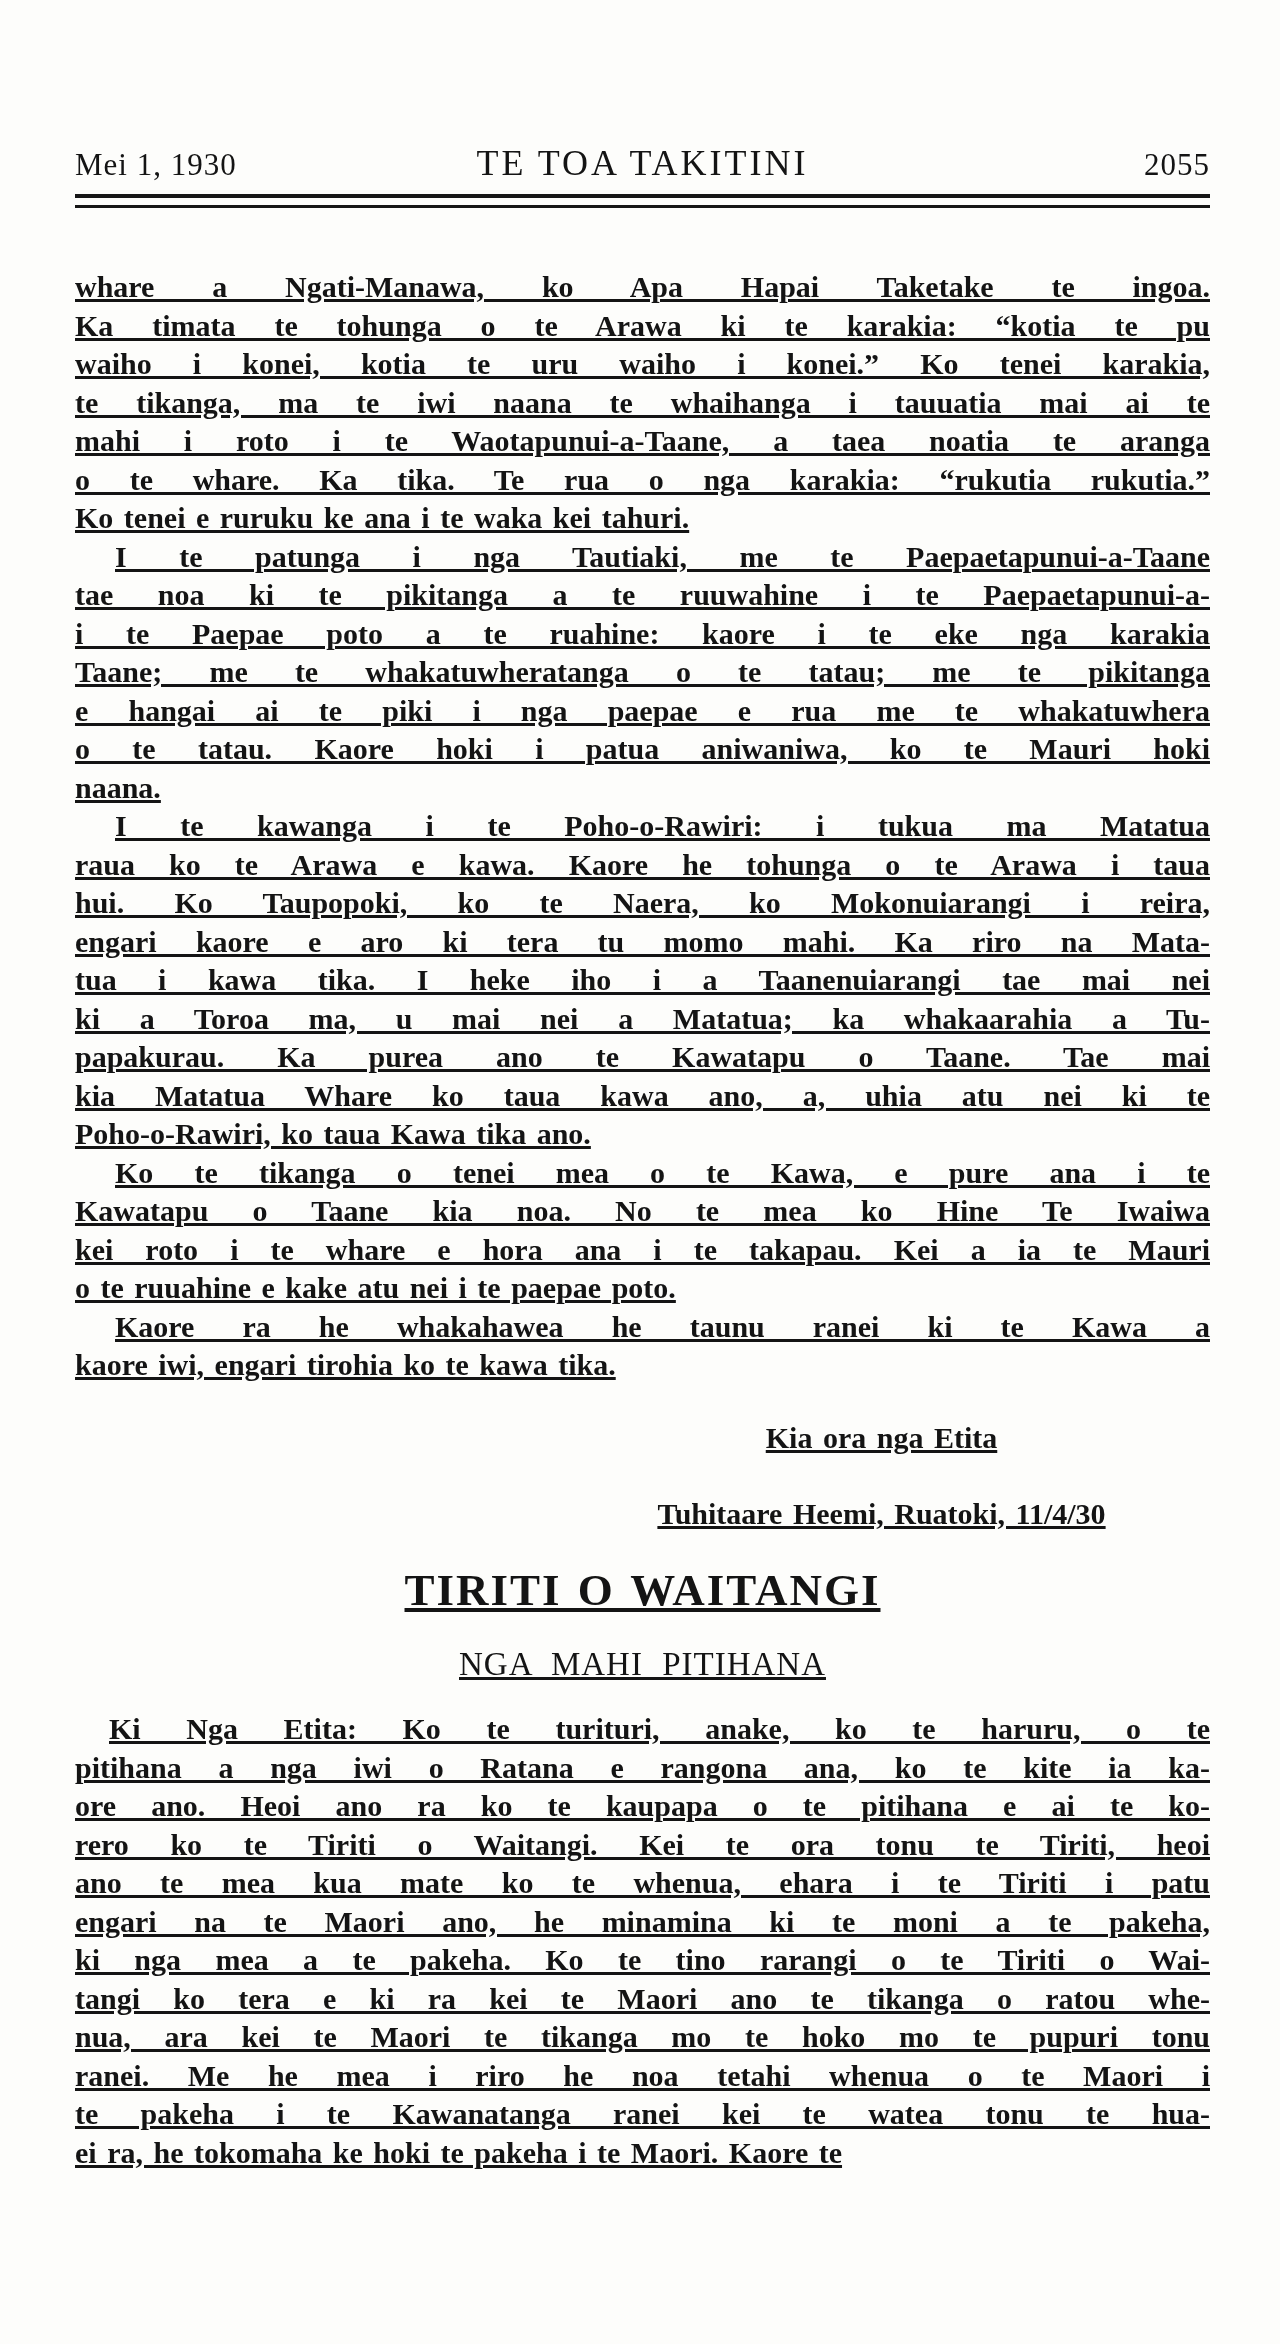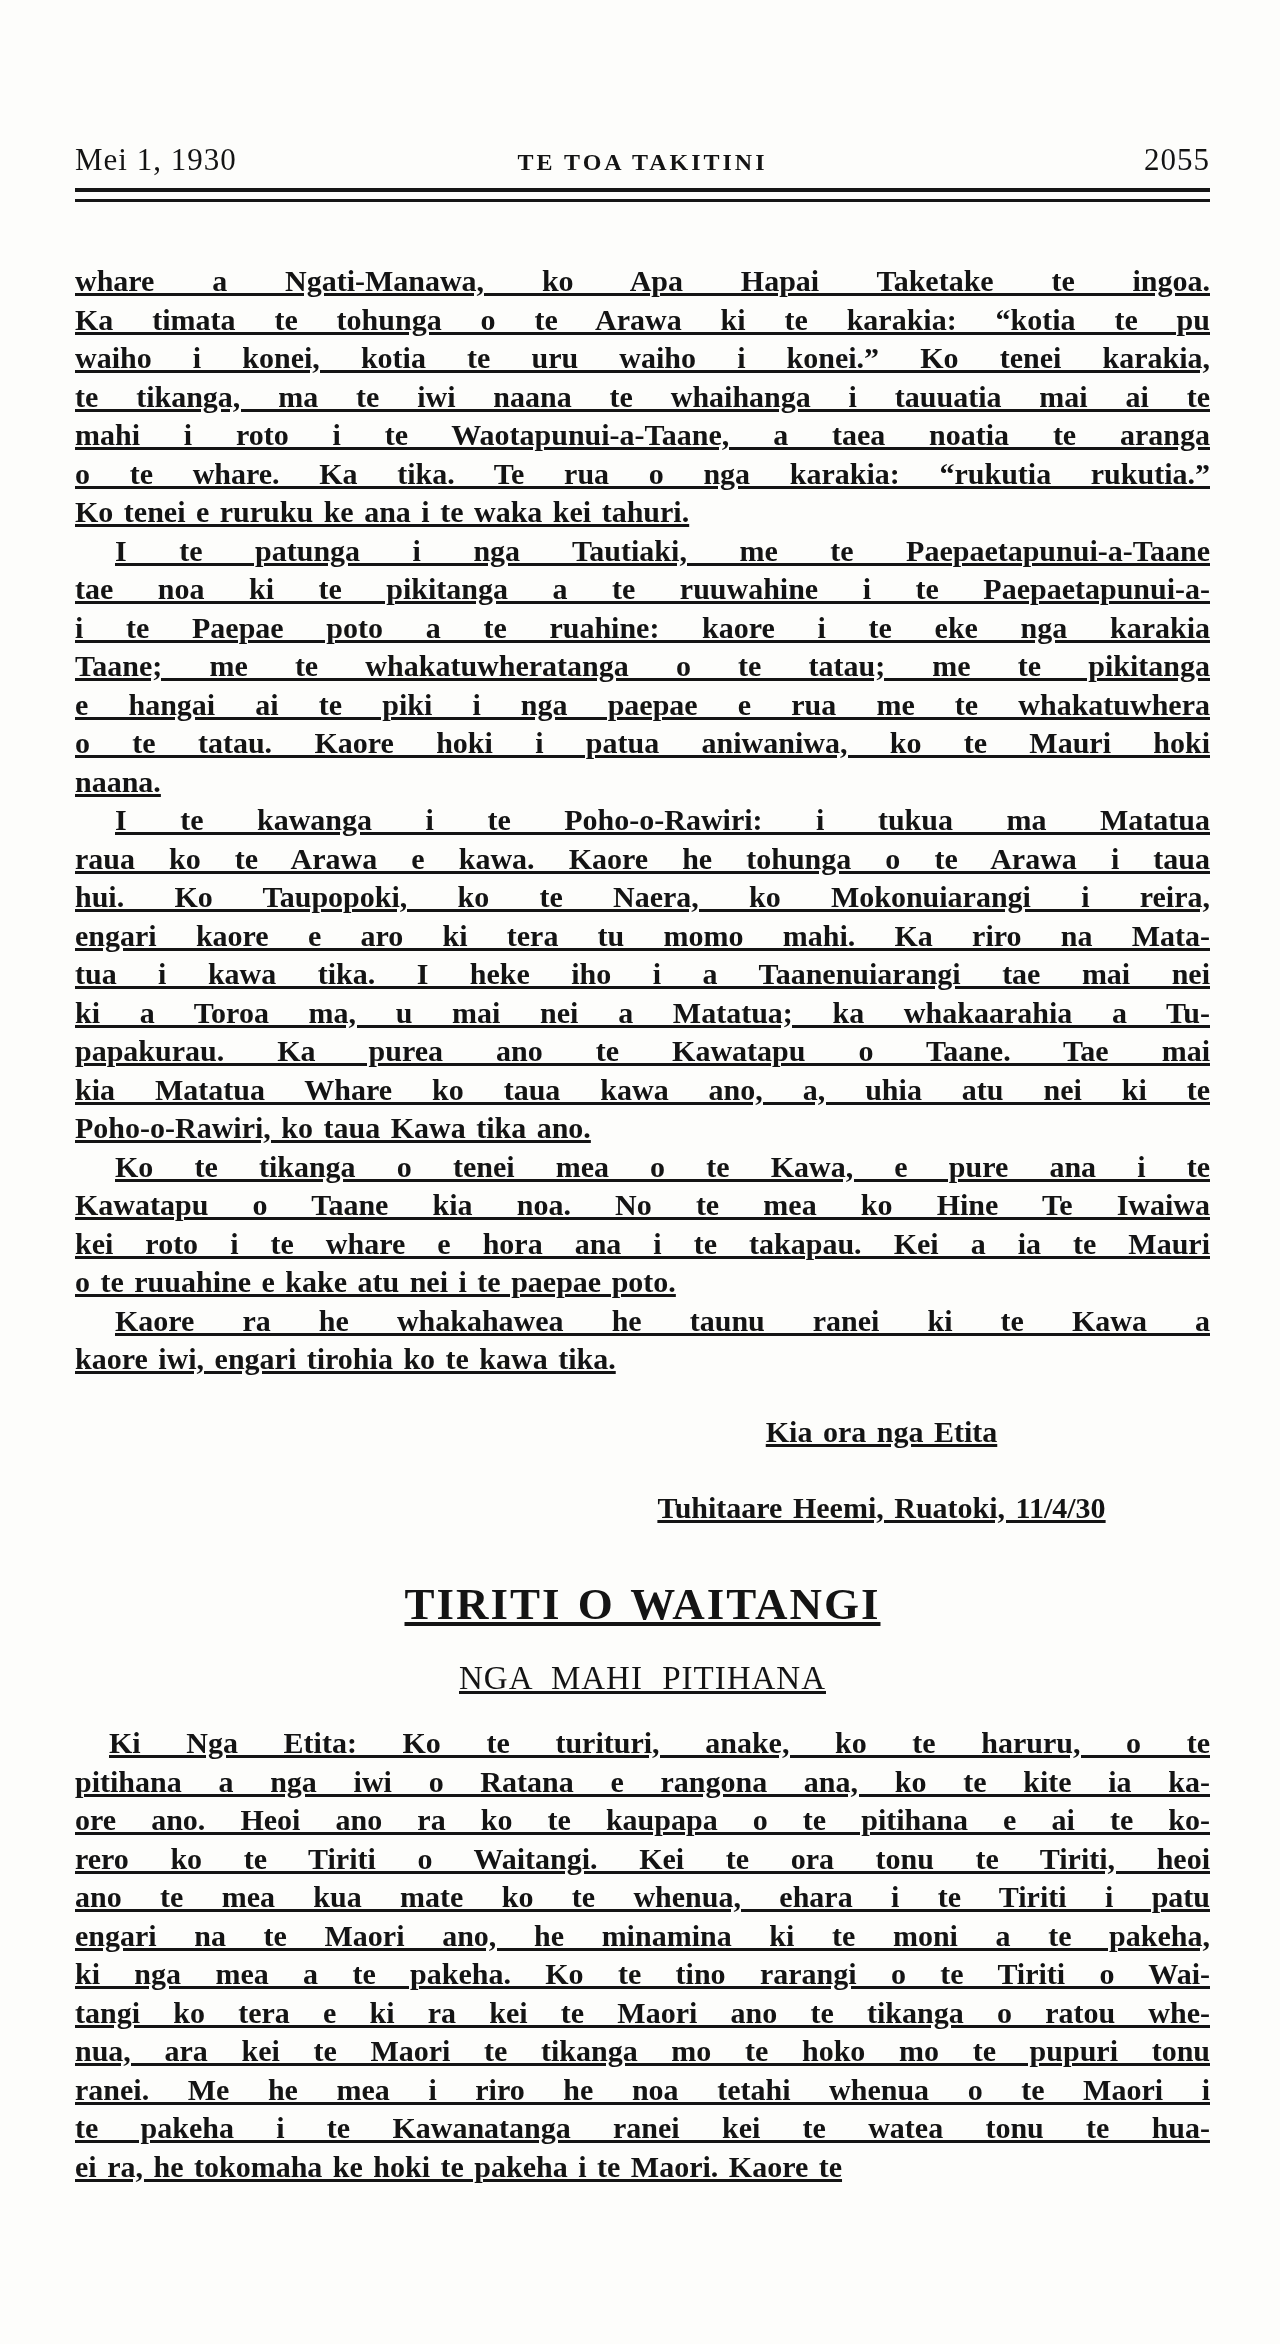--- a/index.html
+++ b/index.html
@@ -29,22 +29,22 @@
   .rh-date {
     flex: 1;
     font-size: 31px;
     font-weight: 400;
     letter-spacing: 1px;
     text-align: left;
     white-space: nowrap;
   }
   .rh-title {
     flex: 0 0 auto;
-    font-size: 24px;
-    font-weight: 700;
+    font-size: 36px;
+    font-weight: 400;
     letter-spacing: 3px;
     text-align: center;
     white-space: nowrap;
   }
   .rh-page {
     flex: 1;
     font-size: 31px;
     font-weight: 400;
     letter-spacing: 1px;
     text-align: right;
@@ -83,21 +83,21 @@
     line-height: 46px;
   }
   .signoff .so-line {
     margin-left: 478px;
     text-align: center;
     white-space: nowrap;
     margin-top: 30px;
   }
   
   .article2-heading {
-    margin-top: 48px;
+    margin-top: 28px;
     text-align: center;
     font-size: 45px;
     font-weight: 700;
     letter-spacing: 2px;
     line-height: 50px;
   }
   .article2-subheading {
     margin-top: 28px;
     text-align: center;
     font-size: 33px;

